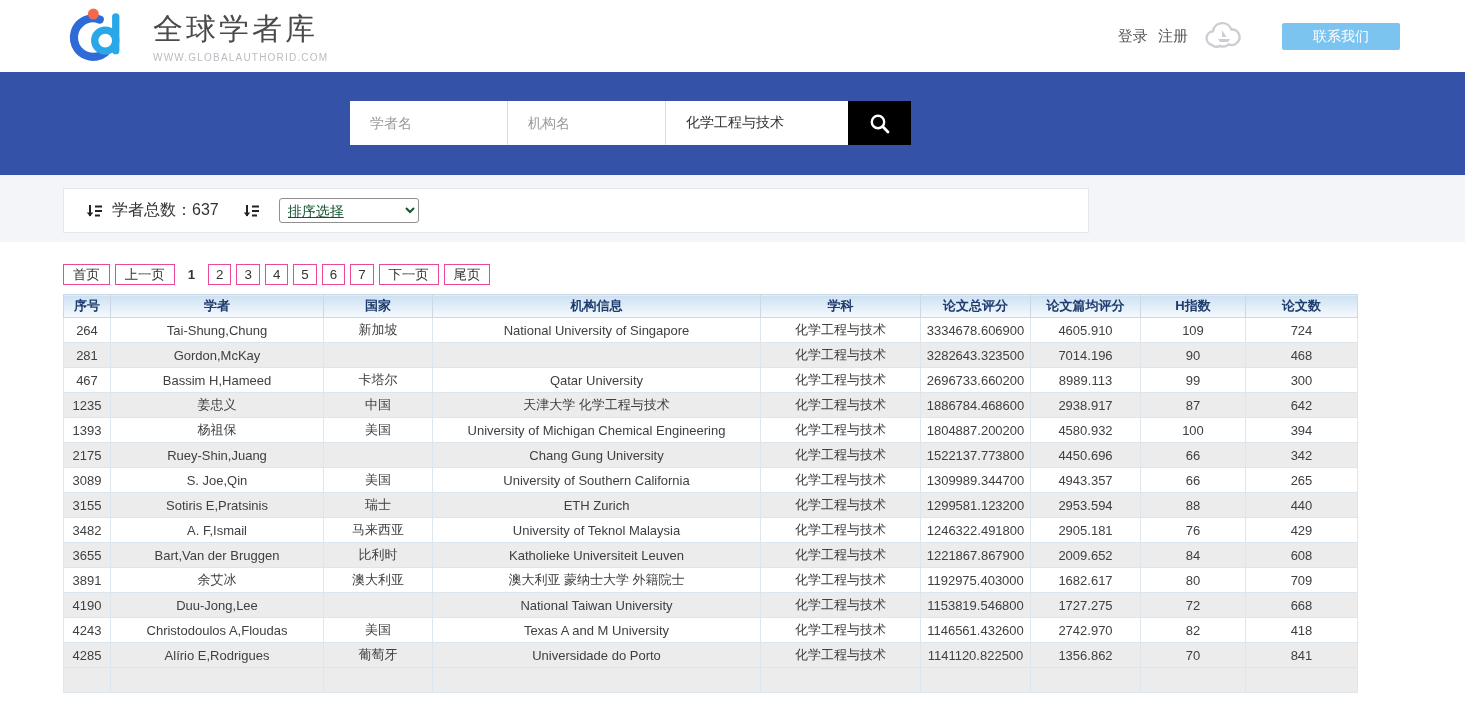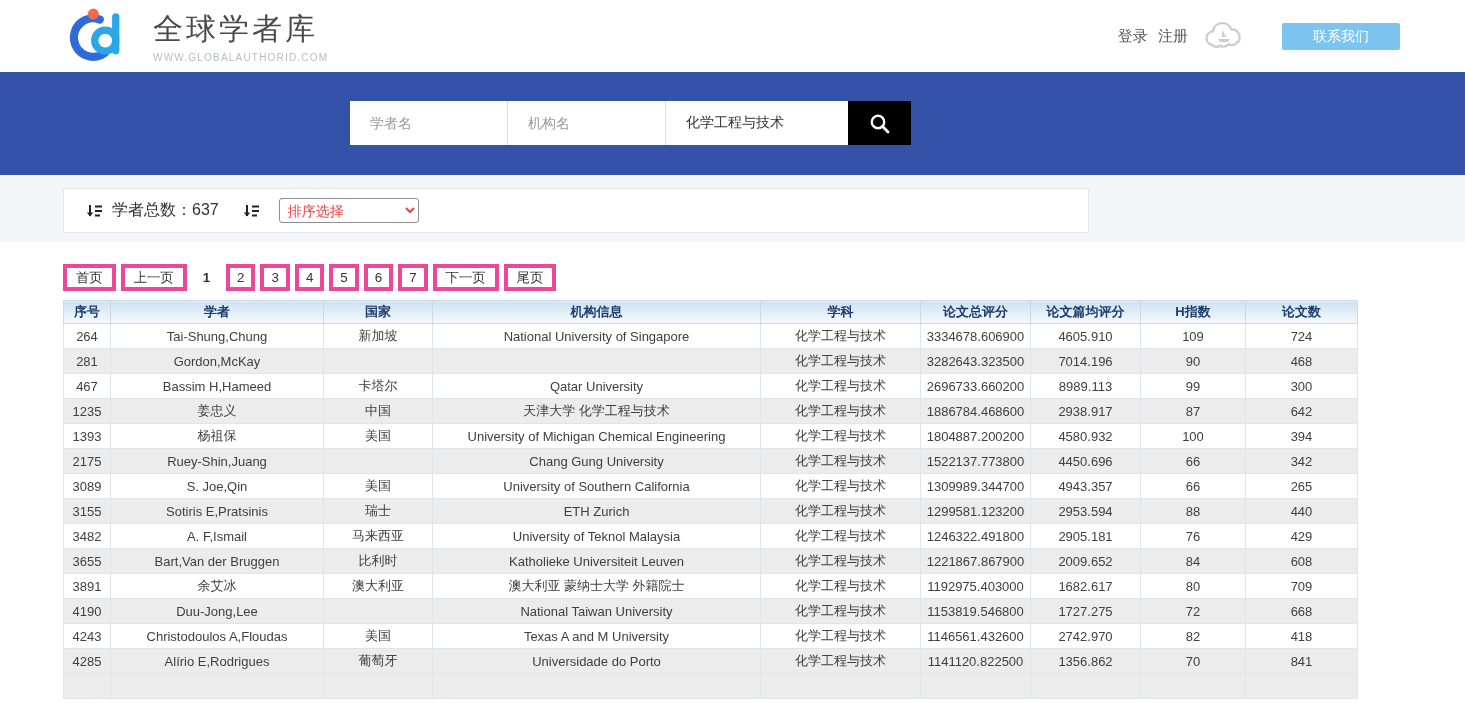--- a/index.html
+++ b/index.html
@@ -88,37 +88,38 @@
     display: flex;
     align-items: center;
     padding-left: 22px;
   }
   .sort-glyph { margin-right: 10px; }
   .total-label { font-size: 16px; color: #333; margin-right: 24px; }
   .sort-select {
     margin-left: 10px;
     width: 140px; height: 25px;
     font-size: 14px;
-    color: #ef4444;
+    color: #14532d;
     border: 1px solid #8f8f8f;
     border-radius: 3px;
     background: #fff;
     padding-left: 4px;
     font-family: "Liberation Sans", "DejaVu Sans", sans-serif;
+    text-decoration: underline;
   }
 
   
   .pagination {
     margin: 22px 0 0 63px;
     display: flex;
     align-items: center;
     font-size: 13px;
   }
   .page-btn {
-    border: 4px solid #ec4899;
+    border: 1px solid #ec4899;
     background: #fff;
     color: #333;
     padding: 2px 9px;
     margin-right: 5px;
     cursor: pointer;
     line-height: 15px;
     white-space: nowrap;
   }
   .page-btn.num { padding: 2px 7px; }
   .page-btn.current {

